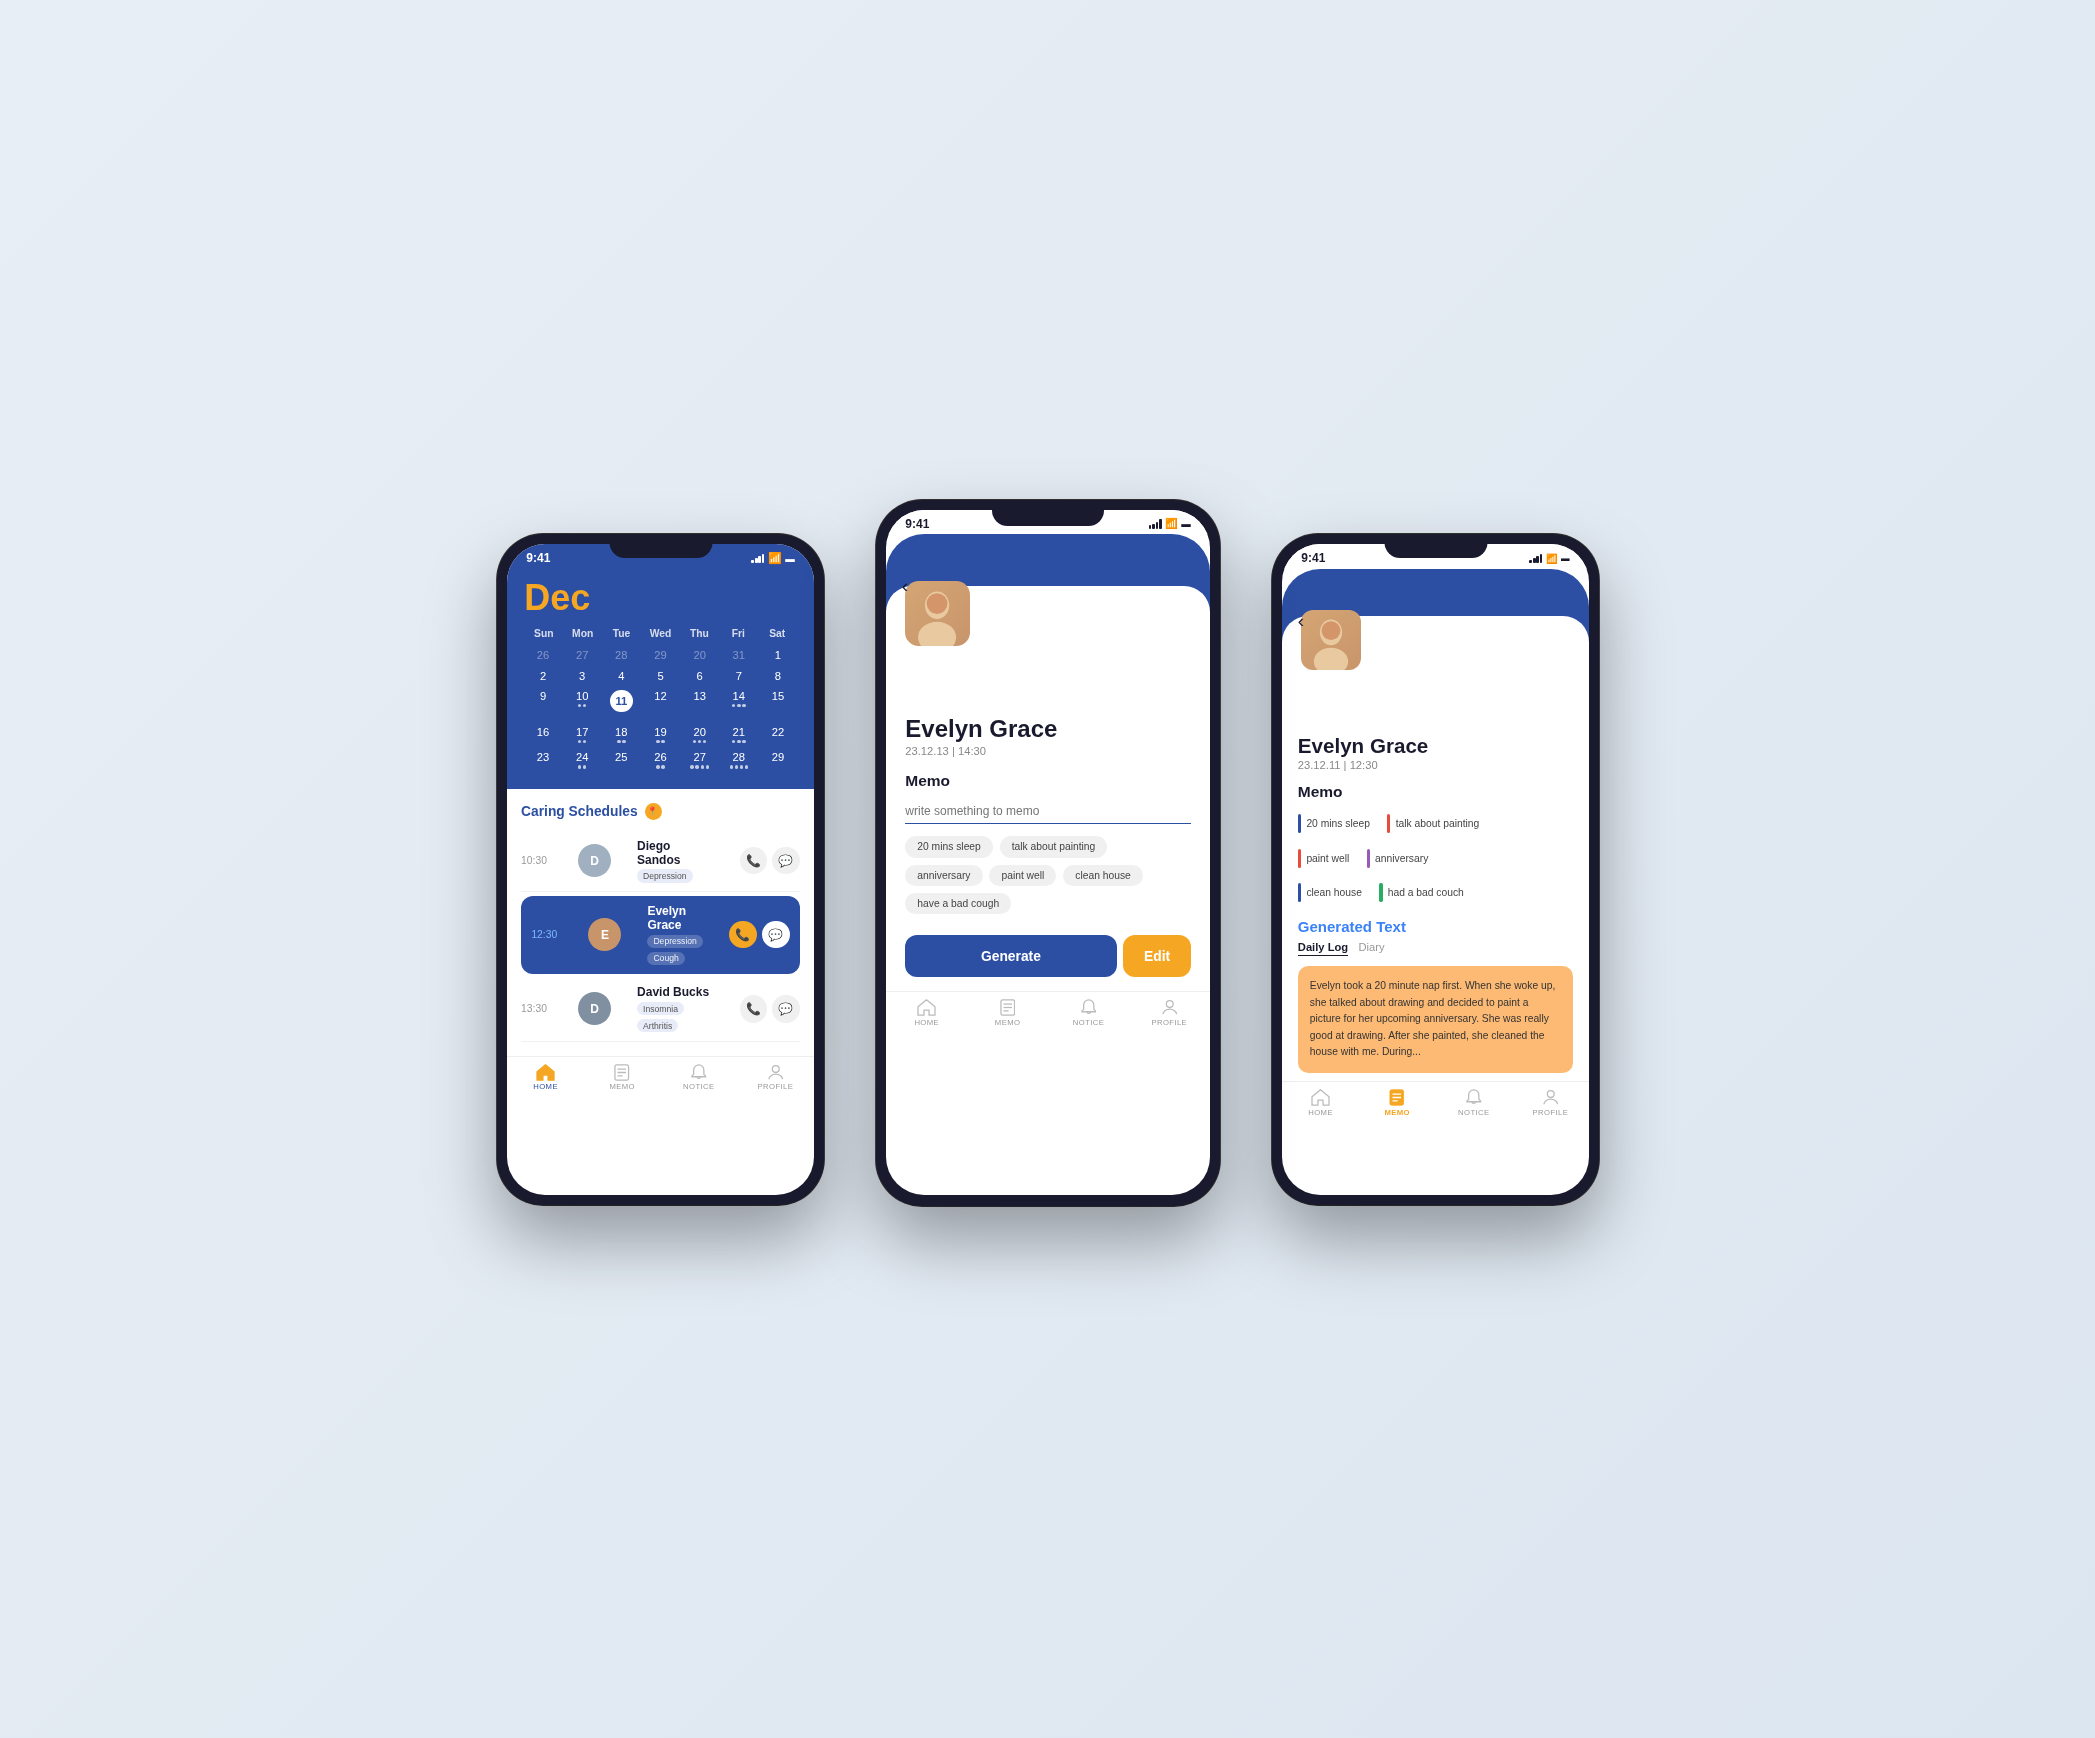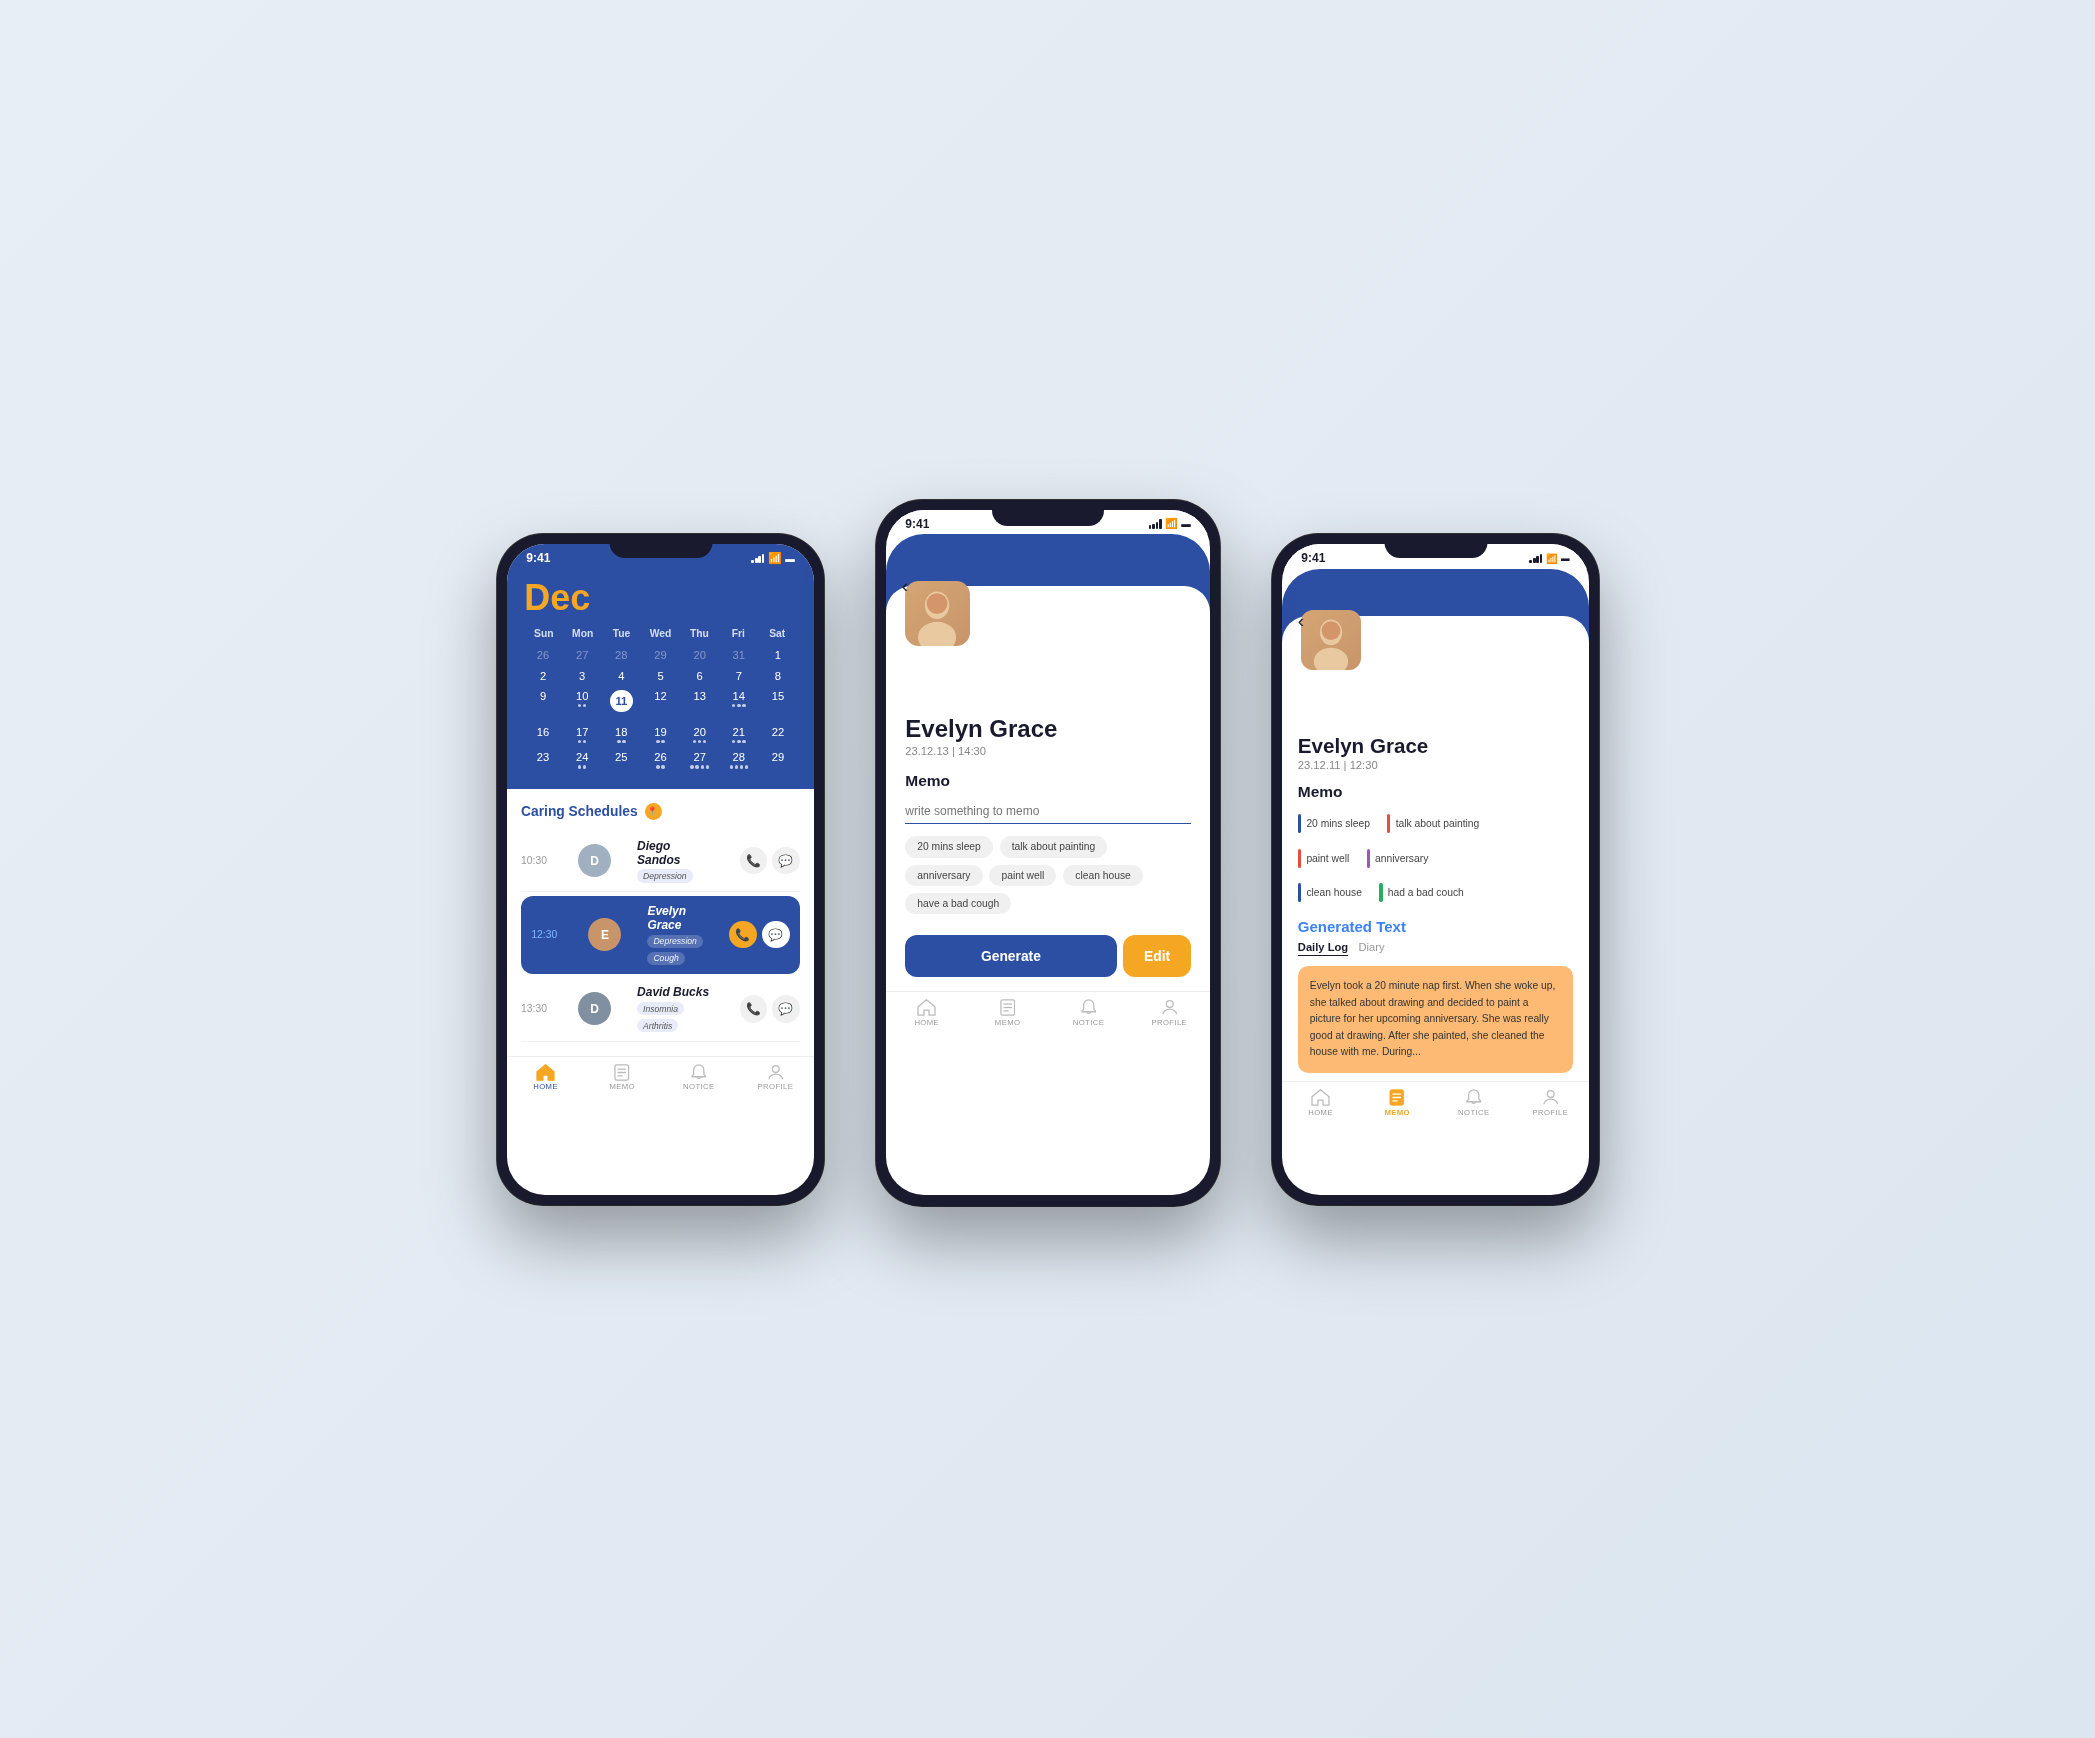--- a/index.html
+++ b/index.html
@@ -239,21 +239,21 @@
       width: 100%;
       height: 100%;
       display: flex;
       align-items: center;
       justify-content: center;
       font-size: 12px;
       font-weight: 700;
       color: white;
     }
 
-    .schedule-info { flex: 1; font-style: italic; }
+    .schedule-info { flex: 1; }
     .schedule-name { font-size: 12px; font-weight: 600; color: #1a1a2e; }
     .schedule-item.active .schedule-name { color: white; }
 
     .tags { display: flex; gap: 3.4px; flex-wrap: wrap; margin-top: 2.6px; }
     .tag {
       font-size: 8.6px;
       background: #e8ecf8;
       color: #555;
       padding: 1.7px 6px;
       border-radius: 8.6px;

